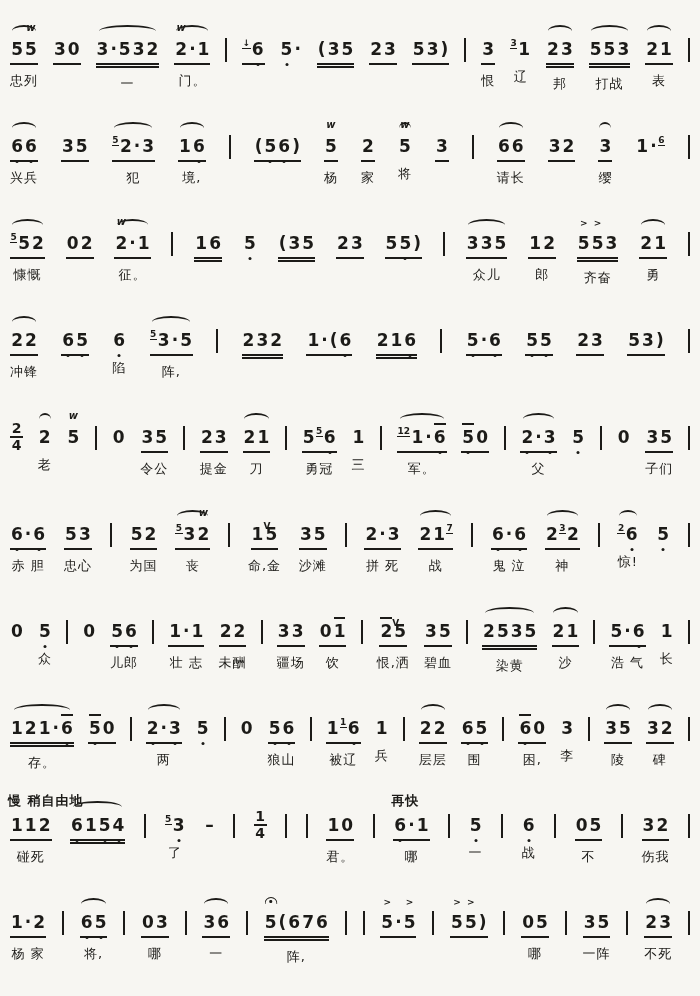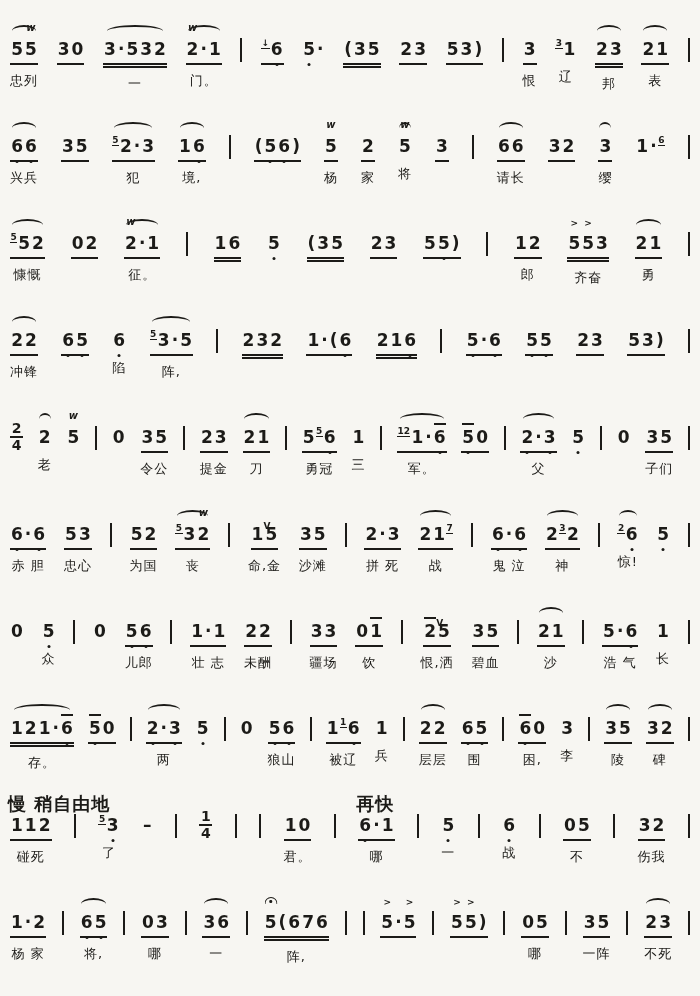--- a/index.html
+++ b/index.html
@@ -33,21 +33,21 @@
   .slur{position:absolute;top:-13px;left:6%;right:6%;height:10px;
         border-top:2px solid #1c1b18;border-radius:100% 100% 0 0;}
   .ul{height:1.8px;background:#1c1b18;margin-top:2px;}
   .ul+.ul{margin-top:1.6px;}
   .lyr{font-size:13px;line-height:15px;margin-top:8px;white-space:nowrap;
        letter-spacing:1px;}
   .bar{width:2px;height:24px;background:#1c1b18;margin-top:24px;}
   .time{display:flex;flex-direction:column;align-items:center;margin-top:20px;
         font-weight:700;font-size:14px;line-height:13px;}
   .time .fb{width:13px;height:1.6px;background:#1c1b18;margin:1px 0;}
-  .tempo{position:absolute;top:2px;left:-2px;font-size:18px;font-weight:700;
+  .tempo{position:absolute;top:2px;left:-2px;font-size:13px;font-weight:700;
          white-space:nowrap;letter-spacing:1px;}
 </style>
 </head>
 <body>
 
 <div id="page">
   <div id="score">
       <div class="sysline">
         <div class="cell">
           <div class="stack">
@@ -125,20 +125,28 @@
         <div class="cell">
           <div class="stack">
             <div class="nrow"><div class="slur"></div><span class="ch">2</span><span class="ch">3</span></div>
             <div class="ul"></div>
             <div class="ul"></div>
           </div>
           <div class="lyr">邦</div>
         </div>
         <div class="cell">
           <div class="stack">
+            <div class="nrow"><div class="slur"></div><span class="ch">5</span><span class="ch">5</span><span class="ch">3</span></div>
+            <div class="ul"></div>
+            <div class="ul"></div>
+          </div>
+          <div class="lyr">打战</div>
+        </div>
+        <div class="cell">
+          <div class="stack">
             <div class="nrow"><div class="slur"></div><span class="ch">2</span><span class="ch">1</span></div>
             <div class="ul"></div>
           </div>
           <div class="lyr">表</div>
         </div>
         <div class="bar"></div>
       </div>
       <div class="sysline">
         <div class="cell">
           <div class="stack">
@@ -275,20 +283,27 @@
             <div class="ul"></div>
           </div>
         </div>
         <div class="cell">
           <div class="stack">
             <div class="nrow"><span class="ch">5</span><span class="ch">5<div class="dotb"></div></span><span class="ch">)</span></div>
             <div class="ul"></div>
           </div>
         </div>
         <div class="bar"></div>
+        <div class="cell">
+          <div class="stack">
+            <div class="nrow"><div class="slur"></div><span class="ch">3</span><span class="ch">3</span><span class="ch">5</span></div>
+            <div class="ul"></div>
+          </div>
+          <div class="lyr">众儿</div>
+        </div>
         <div class="cell">
           <div class="stack">
             <div class="nrow"><span class="ch">1</span><span class="ch">2</span></div>
             <div class="ul"></div>
           </div>
           <div class="lyr">郎</div>
         </div>
         <div class="cell">
           <div class="stack">
             <div class="nrow"><span class="ch">5<div class="acc">&gt;</div></span><span class="ch">5<div class="acc">&gt;</div></span><span class="ch">3</span></div>
@@ -637,20 +652,28 @@
         <div class="cell">
           <div class="stack">
             <div class="nrow"><span class="ch">3</span><span class="ch">5</span></div>
             <div class="ul"></div>
           </div>
           <div class="lyr">碧血</div>
         </div>
         <div class="bar"></div>
         <div class="cell">
           <div class="stack">
+            <div class="nrow"><div class="slur"></div><span class="ch">2</span><span class="ch">5</span><span class="ch">3</span><span class="ch">5</span></div>
+            <div class="ul"></div>
+            <div class="ul"></div>
+          </div>
+          <div class="lyr">染黄</div>
+        </div>
+        <div class="cell">
+          <div class="stack">
             <div class="nrow"><div class="slur"></div><span class="ch">2</span><span class="ch">1</span></div>
             <div class="ul"></div>
           </div>
           <div class="lyr">沙</div>
         </div>
         <div class="bar"></div>
         <div class="cell">
           <div class="stack">
             <div class="nrow"><span class="ch">5</span><span class="ch">·</span><span class="ch">6<div class="dotb"></div></span></div>
             <div class="ul"></div>
@@ -767,20 +790,27 @@
         <div class="bar"></div>
       </div>
       <div class="sysline">
         <div class="cell">
           <div class="tempo">慢 稍自由地</div>
           <div class="stack">
             <div class="nrow"><span class="ch">1</span><span class="ch">1</span><span class="ch">2</span></div>
             <div class="ul"></div>
           </div>
           <div class="lyr">碰死</div>
+        </div>
+        <div class="cell">
+          <div class="stack">
+            <div class="nrow"><div class="slur"></div><span class="ch">6<div class="dotb"></div></span><span class="ch">1</span><span class="ch">5<div class="dotb"></div></span><span class="ch">4<div class="dotb"></div></span></div>
+            <div class="ul"></div>
+            <div class="ul"></div>
+          </div>
         </div>
         <div class="bar"></div>
         <div class="cell">
           <div class="stack">
             <div class="nrow"><span class="grace">5</span><span class="ch">3<div class="dotb"></div></span></div>
           </div>
           <div class="lyr">了</div>
         </div>
         <div class="cell">
           <div class="stack">

